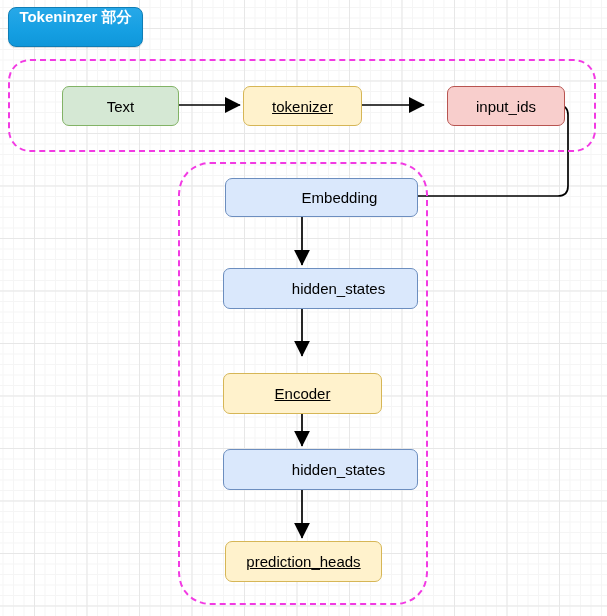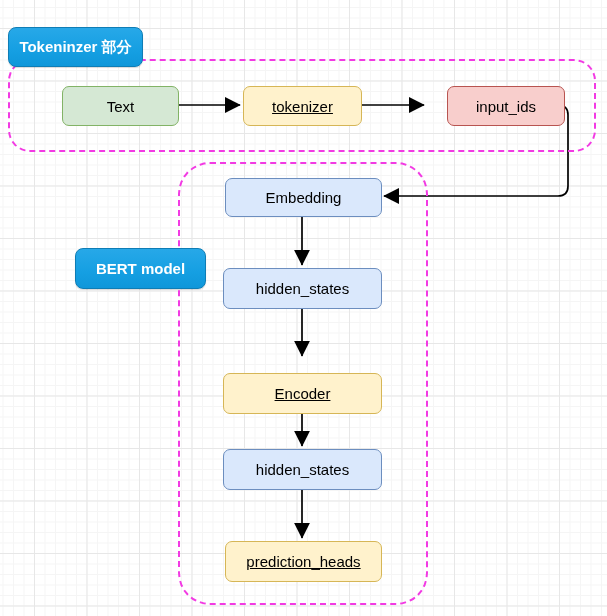--- a/index.html
+++ b/index.html
@@ -26,43 +26,42 @@
   .group{
     position:absolute;
     border:2.4px dashed #f23ae3;
     background:transparent;
   }
   .group.tok{left:8px;top:59px;width:584px;height:89px;border-radius:22px;}
   .group.bert{left:178px;top:162px;width:246px;height:439px;border-radius:32px;}
 
   .badge{
     position:absolute;
-    display:flex;align-items:center;justify-content:center;
+    display:flex;justify-content:center;
     background:linear-gradient(180deg,#27a8e8 0%,#159fe2 60%,#0f97da 100%);
     border:1px solid #0f7db5;
     border-radius:8px;
     color:#ffffff;font-weight:bold;font-size:15px;
     box-shadow:0 1px 1px rgba(0,0,0,0.15);
-    margin-top:20px;
   }
   .badge.tok{left:8px;top:7px;width:133px;height:38px;}
   .badge.bert{left:75px;top:228px;width:129px;height:39px;}
 
   .node{
     position:absolute;
     display:flex;align-items:center;justify-content:center;
     border-radius:7px;
     font-size:15px;color:#000000;
     border:1px solid;
     white-space:nowrap;
   }
   .node.green {background:#d5e8d4;border-color:#82b366;text-align:right;}
   .node.yellow{background:#fff2cc;border-color:#d6b656;text-decoration:underline;}
   .node.red   {background:#f8cecc;border-color:#b85450;}
-  .node.blue  {background:#dae8fc;border-color:#6c8ebf;}
+  .node.blue  {background:#dae8fc;border-color:#6c8ebf;padding-left:36px;}
 
   .n-text       {left:62px; top:86px; width:115px;height:38px;}
   .n-tokenizer  {left:243px;top:86px; width:117px;height:38px;}
   .n-input-ids  {left:427px;top:86px; width:116px;height:38px;margin-left:20px;}
   .n-embedding  {left:225px;top:178px;width:155px;height:37px;}
   .n-hidden1    {left:223px;top:268px;width:157px;height:39px;}
   .n-encoder    {left:223px;top:359px;width:157px;height:39px;margin-top:14px;}
   .n-hidden2    {left:223px;top:449px;width:157px;height:39px;}
   .n-prediction {left:225px;top:541px;width:155px;height:39px;}
 </style>
@@ -87,23 +86,20 @@
       <path d="M302,488 L302,538" marker-end="url(#arrowhead)"></path>
     </g>
   </svg>
 
   <div class="group tok"></div>
   <div class="group bert"></div>
 
   <div class="badge tok">
     <span>Tokeninzer 部分</span>
   </div>
-  <div class="badge bert">
-    <span>BERT model</span>
-  </div>
 
   <div class="node green n-text">
     <span>Text</span>
   </div>
   <div class="node yellow n-tokenizer">
     <span>tokenizer</span>
   </div>
   <div class="node red n-input-ids">
     <span>input_ids</span>
   </div>

